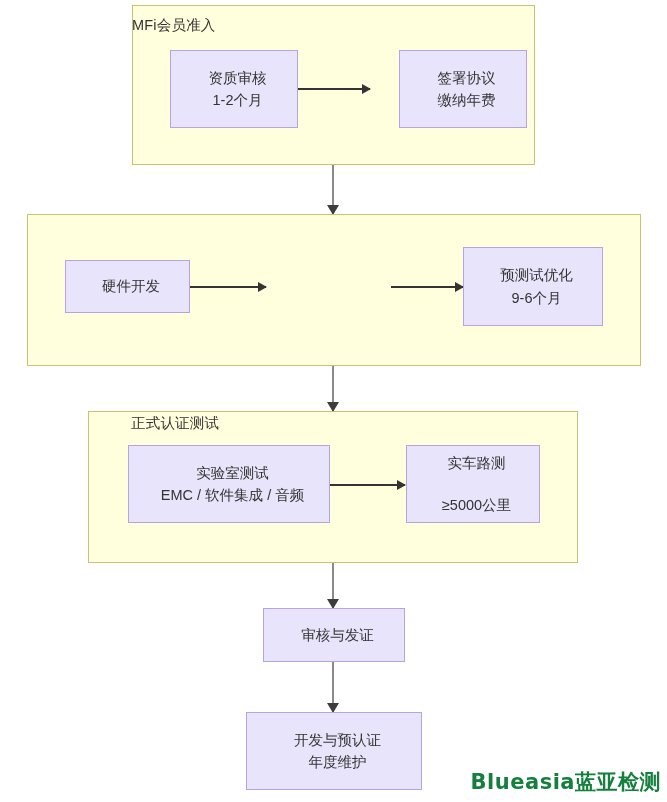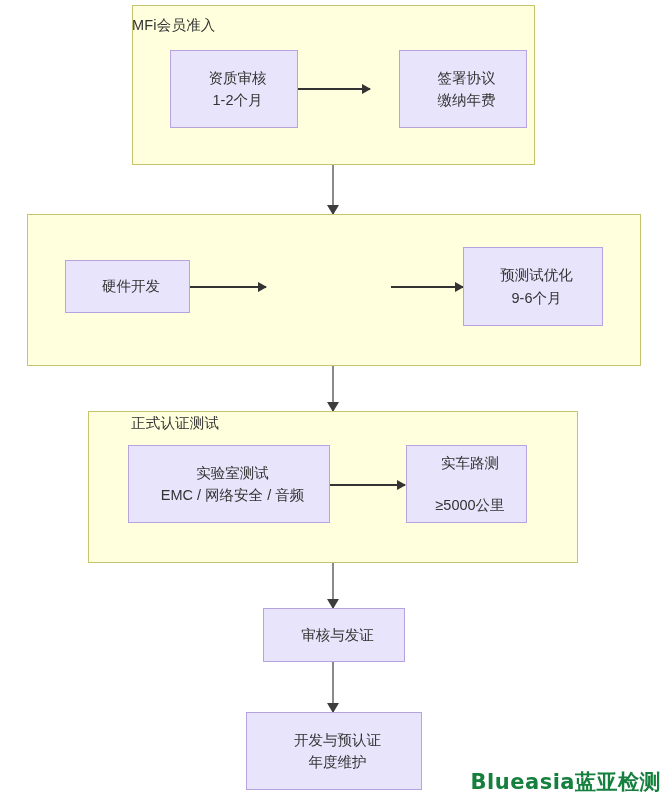--- a/index.html
+++ b/index.html
@@ -131,26 +131,26 @@
     <span class="ln">9-6个月</span>
   </div>
 
   <div class="v-arrow" style="left:332px;top:366px;height:45px;"></div>
 
   <div class="group" style="left:88px;top:411px;width:490px;height:152px;"></div>
   <div class="group-title" style="left:88px;top:414px;width:490px;margin-left:43px;">正式认证测试</div>
 
   <div class="node" style="left:128px;top:445px;width:202px;height:78px;">
     <span class="ln">实验室测试</span>
-    <span class="ln">EMC / 网络安全 / 音频</span>
+    <span class="ln">EMC / 软件集成 / 音频</span>
   </div>
 
   <div class="h-arrow" style="left:330px;top:484px;width:75px;"></div>
 
-  <div class="node" style="left:406px;top:445px;width:121px;height:78px;gap:20px;">
+  <div class="node" style="left:406px;top:445px;width:134px;height:78px;gap:20px;">
     <span class="ln">实车路测</span>
     <span class="ln">≥5000公里</span>
   </div>
 
   <div class="v-arrow" style="left:332px;top:563px;height:45px;"></div>
 
   <div class="node" style="left:263px;top:608px;width:142px;height:54px;text-align:center;">
     <span class="ln">审核与发证</span>
   </div>
 

